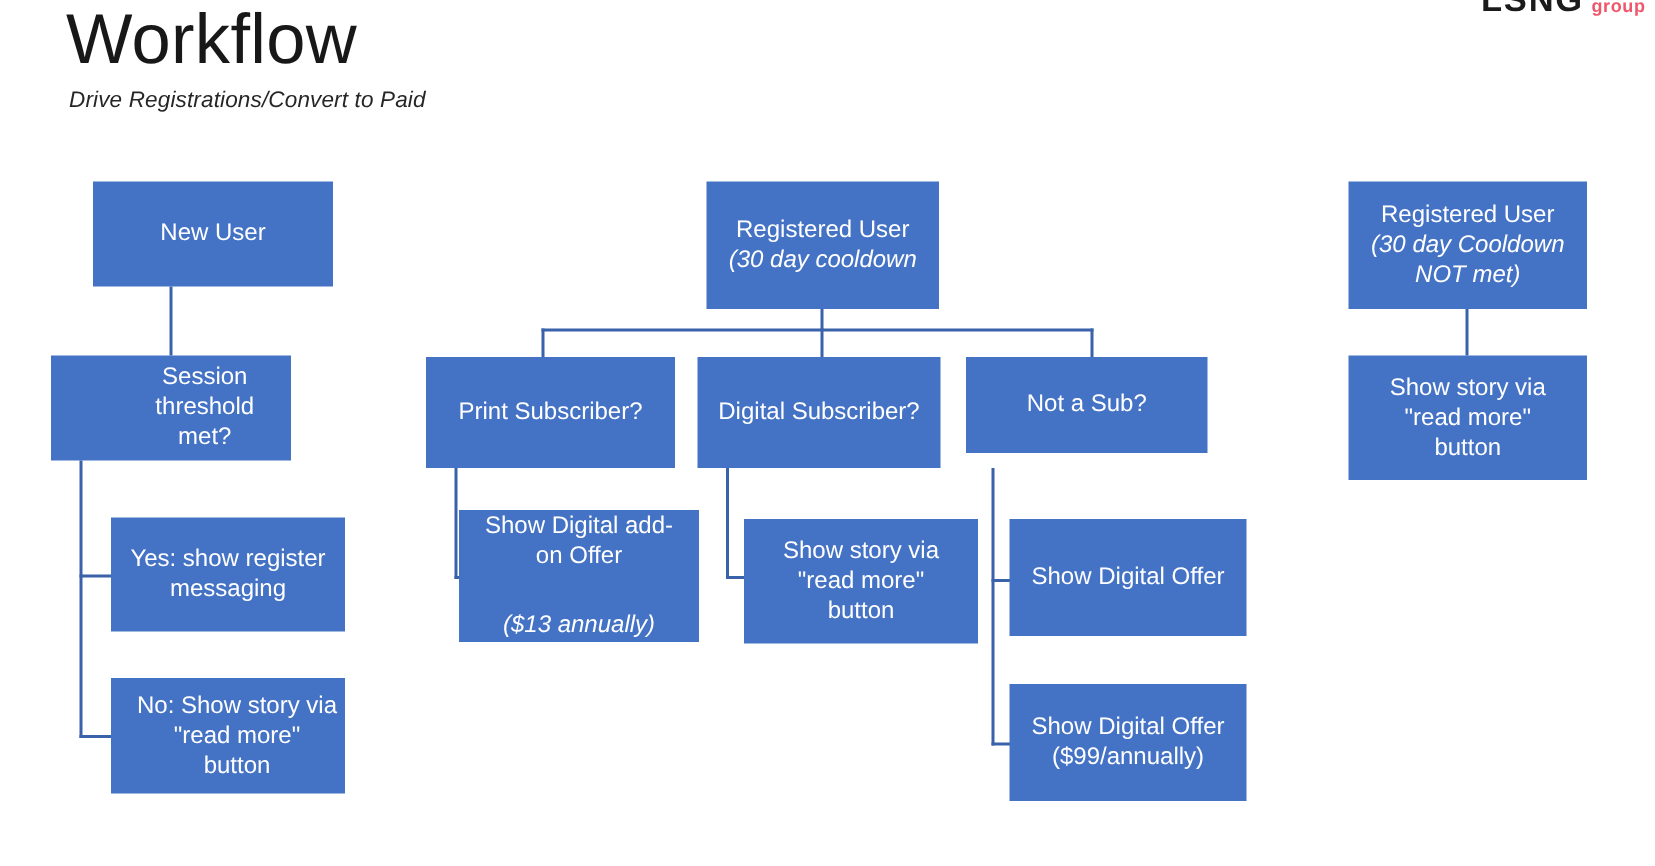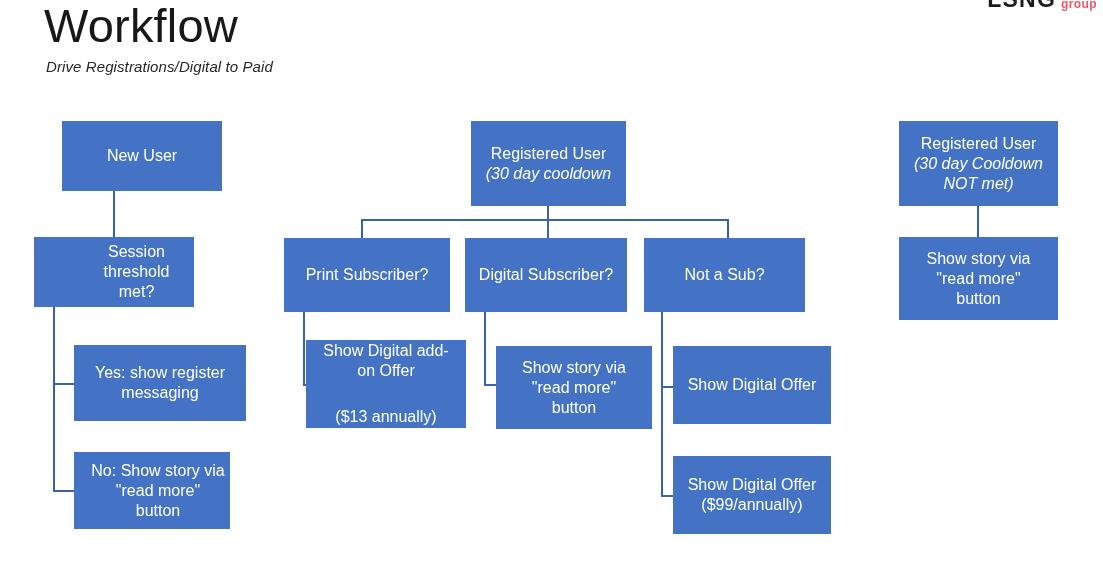--- a/index.html
+++ b/index.html
@@ -80,37 +80,37 @@
     justify-content: center;
     text-align: center;
     font-size: 16px;
     line-height: 1.25;
     box-sizing: border-box;
     padding: 2px 3px;
     overflow: hidden;
   }
   .node .ln { display: block; width: 100%; }
   .node .ital { font-style: italic; }
-  .node .spaced { margin-top: 26px; }
+  .node .spaced { margin-top: 26px; font-style: italic; }
 
   
   .conn {
     position: absolute;
     background: #3a62ab;
   }
   .conn.v { width: 2px; }
   .conn.h { height: 2px; }
 </style>
 </head>
 <body>
 
 <div id="slide">
 
   <div id="page-title">Workflow</div>
-  <div id="page-subtitle">Drive Registrations/Digital to Paid</div>
+  <div id="page-subtitle">Drive Registrations/Convert to Paid</div>
 
   <div id="brand-logo">
     <span class="logo-mark">LSNG</span>
     <span class="logo-sub">group</span>
   </div>
 
   <div class="node" style="left:34px; top:121px; width:160px; height:70px;margin-left:28px;">
     <span class="ln">New User</span>
   </div>
 
@@ -118,21 +118,21 @@
 
   <div class="node" style="left:34px; top:237px; width:160px; height:70px;padding-left:48px;">
     <span class="ln">Session threshold</span>
     <span class="ln">met?</span>
   </div>
 
   <div class="conn v" style="left:53px; top:307px; height:185px;"></div>
   <div class="conn h" style="left:53px; top:383px; width:21px;"></div>
   <div class="conn h" style="left:53px; top:490px; width:21px;"></div>
 
-  <div class="node" style="left:74px; top:345px; width:172px; height:76px;">
+  <div class="node" style="left:74px; top:345px; width:156px; height:76px;">
     <span class="ln">Yes: show register</span>
     <span class="ln">messaging</span>
   </div>
 
   <div class="node" style="left:74px; top:452px; width:156px; height:77px;padding-left:15px;">
     <span class="ln">No: Show story via</span>
     <span class="ln">"read more"</span>
     <span class="ln">button</span>
   </div>
 
@@ -148,21 +148,21 @@
   <div class="conn v" style="left:727px; top:219px; height:19px;"></div>
 
   <div class="node" style="left:284px; top:238px; width:166px; height:74px;">
     <span class="ln">Print Subscriber?</span>
   </div>
 
   <div class="node" style="left:465px; top:238px; width:162px; height:74px;">
     <span class="ln">Digital Subscriber?</span>
   </div>
 
-  <div class="node" style="left:644px; top:238px; width:161px; height:74px;align-items:center;">
+  <div class="node" style="left:644px; top:238px; width:161px; height:64px;align-items:center;">
     <span class="ln">Not a Sub?</span>
   </div>
 
   <div class="conn v" style="left:303px; top:312px; height:74px;"></div>
   <div class="conn h" style="left:303px; top:384px; width:12px;"></div>
 
   <div class="node" style="left:306px; top:340px; width:160px; height:88px;">
     <span class="ln">Show Digital add-</span>
     <span class="ln">on Offer</span>
     <span class="ln spaced">($13 annually)</span>

